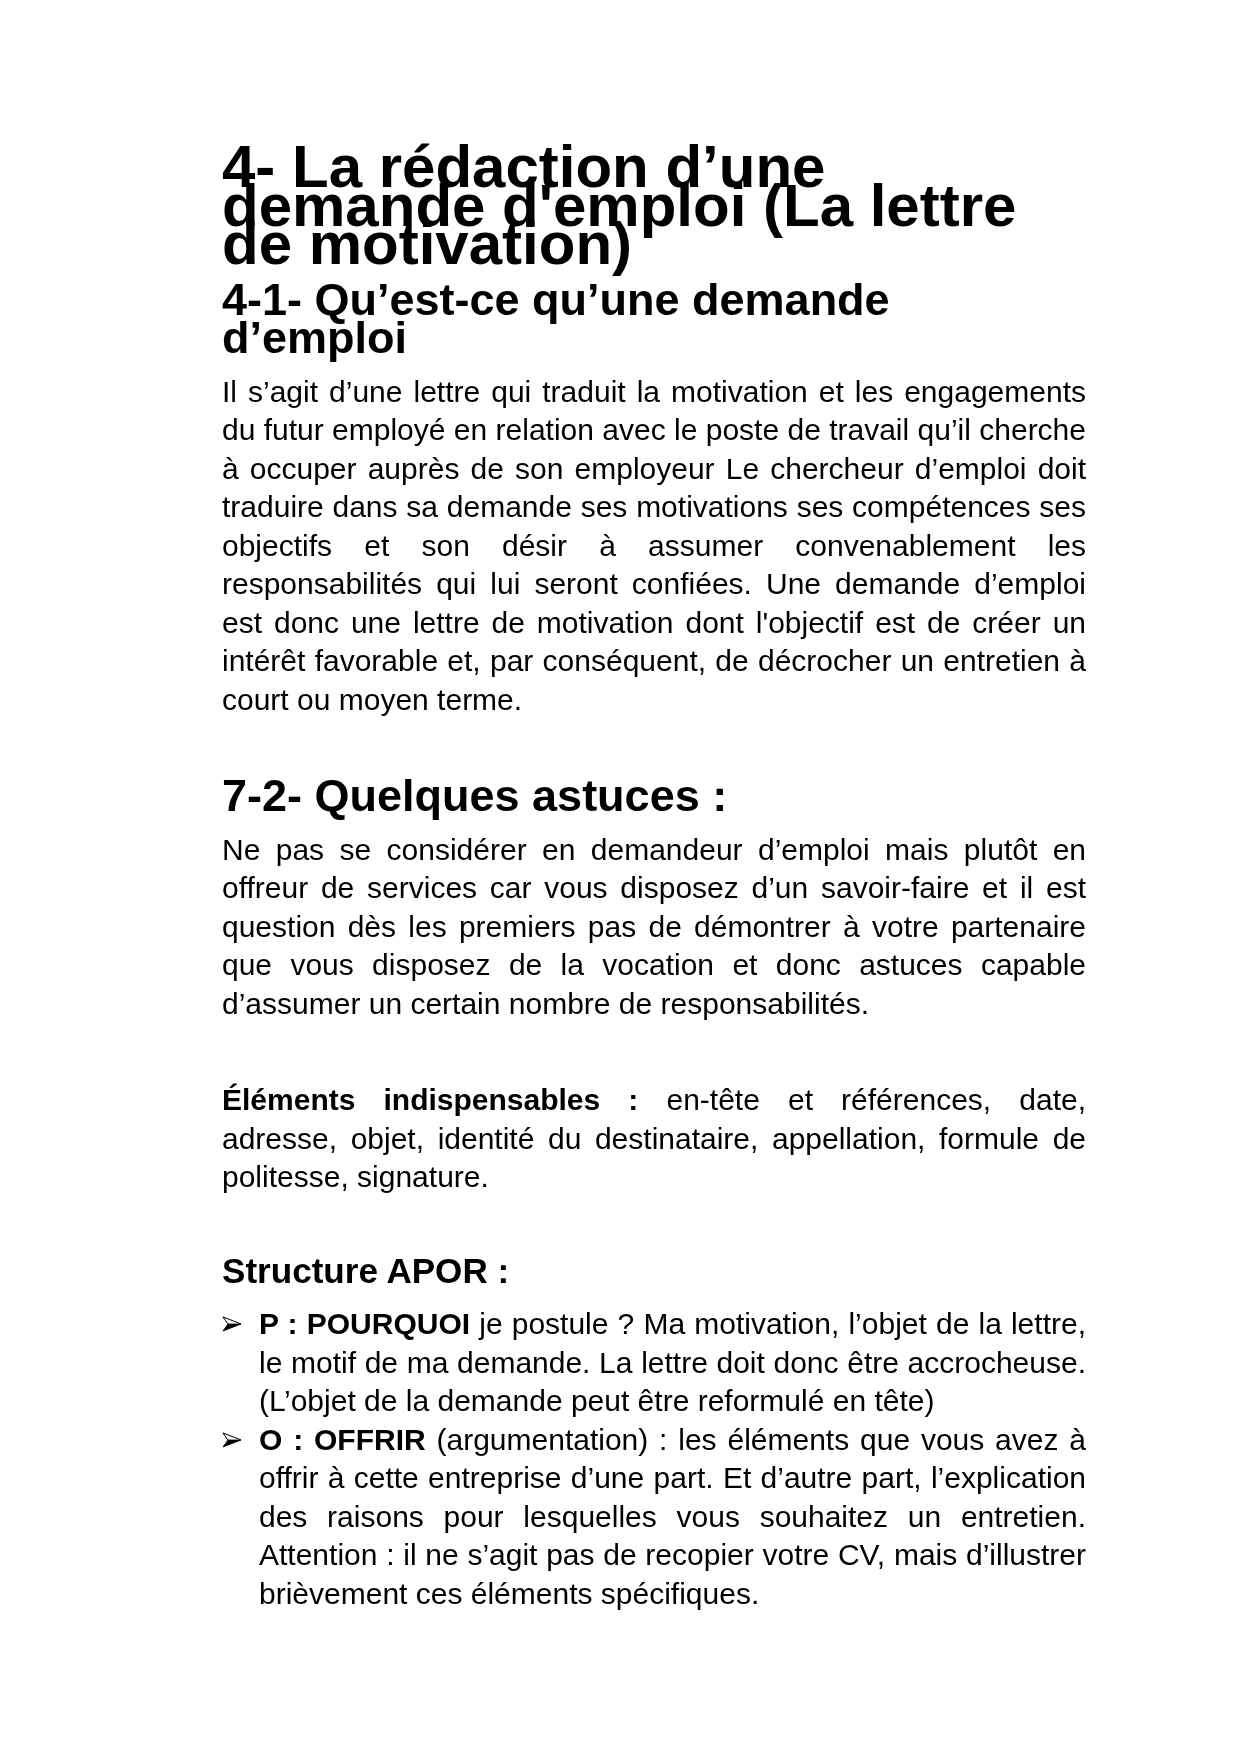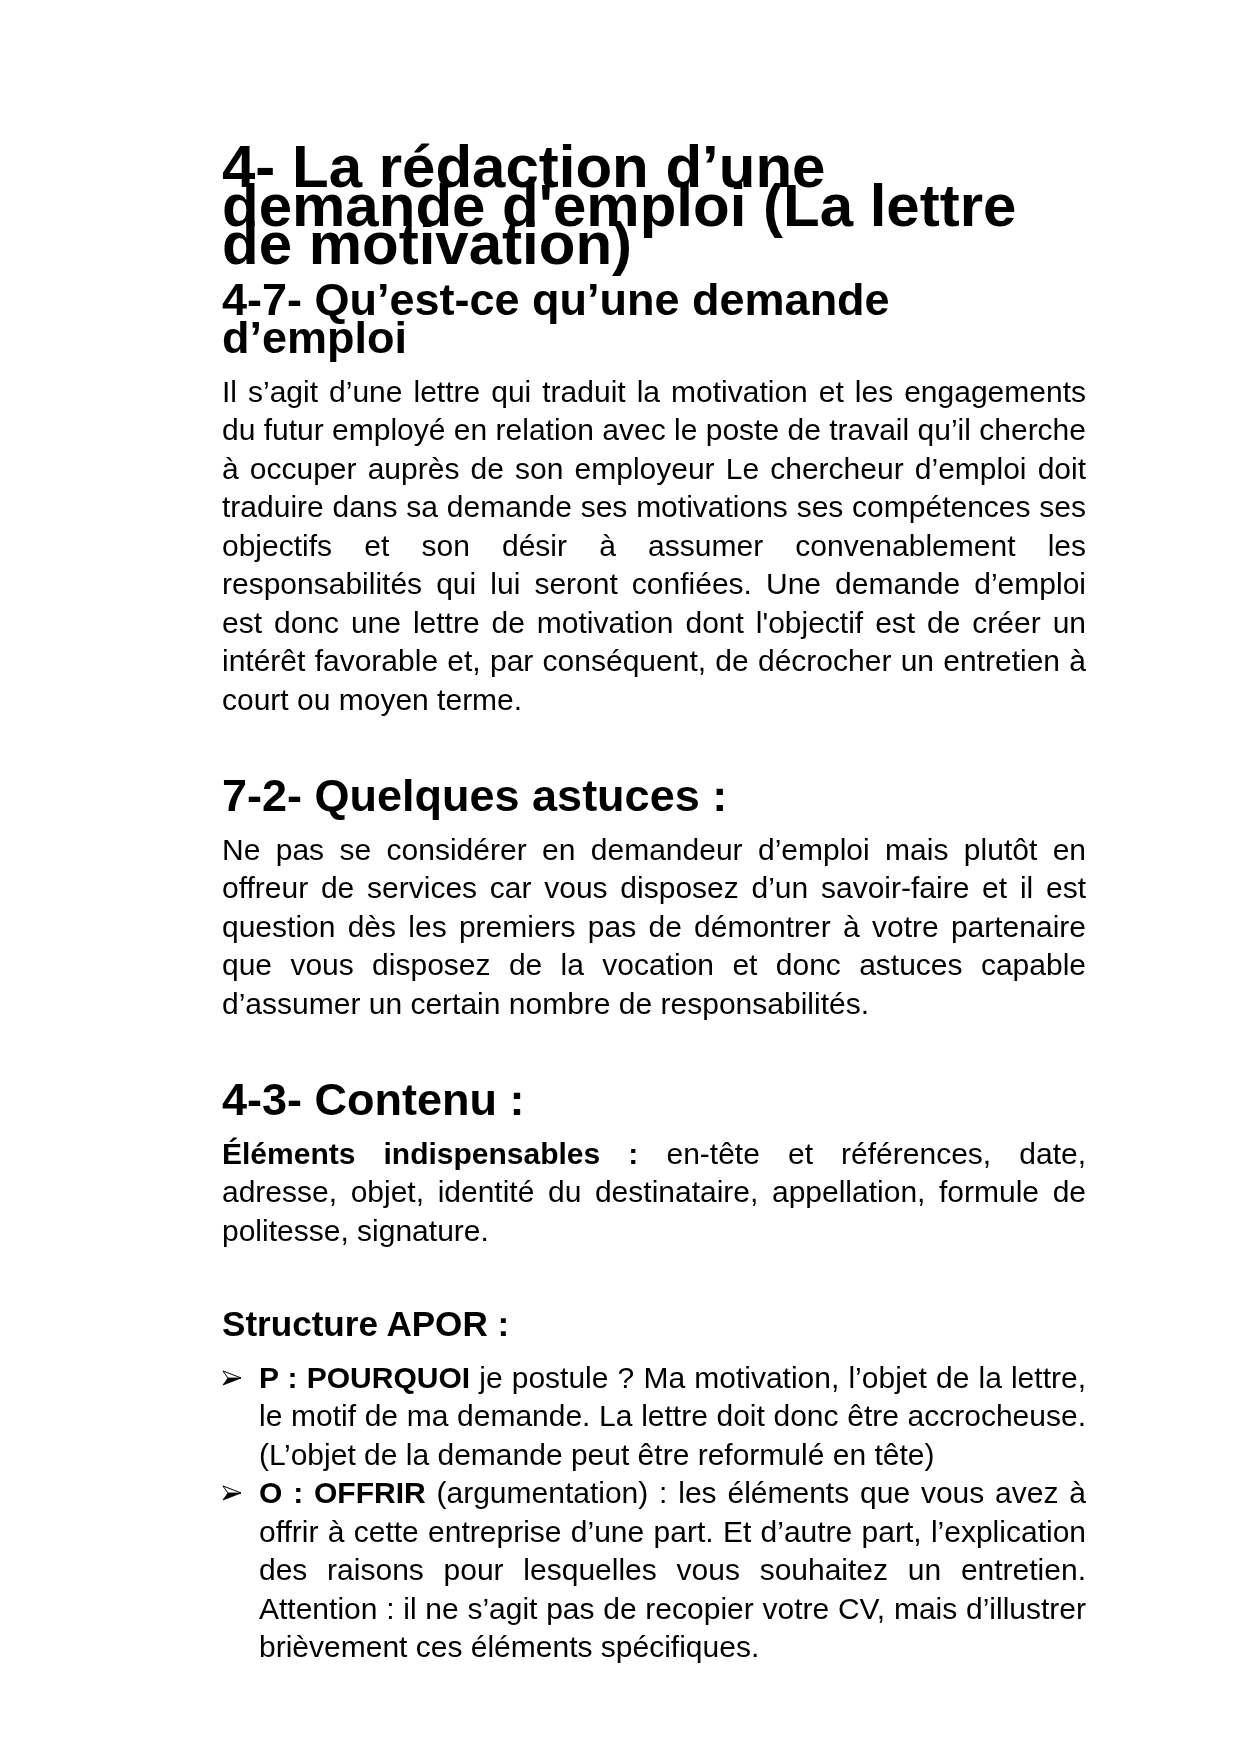--- a/index.html
+++ b/index.html
@@ -59,35 +59,34 @@
     }
   </style>
 </head>
 <body>
 
 <div class="page">
 
   <h1 class="h1">4- La rédaction d’une demande d'emploi (La lettre de motivation)</h1>
 
   <section>
-    <h2 class="h2">4-7- Qu’est-ce qu’une demande d’emploi</h2>
+    <h2 class="h2">4-1- Qu’est-ce qu’une demande d’emploi</h2>
     <p class="para">Il s’agit d’une lettre qui traduit la motivation et les engagements du futur employé en relation avec le poste de travail qu’il cherche à occuper auprès de son employeur Le chercheur d’emploi doit traduire dans sa demande ses motivations ses compétences ses objectifs et son désir à assumer convenablement les responsabilités qui lui seront confiées. Une demande d’emploi est donc une lettre de motivation dont l'objectif est de créer un intérêt favorable et, par conséquent, de décrocher un entretien à court ou moyen terme.</p>
   </section>
 
   <div class="gap-lg"></div>
 
   <section>
     <h2 class="h2">7-2- Quelques astuces :</h2>
     <p class="para">Ne pas se considérer en demandeur d’emploi mais plutôt en offreur de services car vous disposez d’un savoir-faire et il est question dès les premiers pas de démontrer à votre partenaire que vous disposez de la vocation et donc astuces capable d’assumer un certain nombre de responsabilités.</p>
   </section>
 
   <div class="gap-lg"></div>
 
   <section>
-    <h2 class="h2">4-3- Contenu :</h2>
     <p class="para"><span class="bold">Éléments indispensables :</span><span> en-tête et références, date, adresse, objet, identité du destinataire, appellation, formule de politesse, signature.</span></p>
 
     <div class="gap-md"></div>
 
     <h3 class="h3">Structure APOR :</h3>
 
     <ul class="apor">
       <li>
         <span class="bullet">
           <svg width="20" height="16" viewBox="0 0 20 16">

